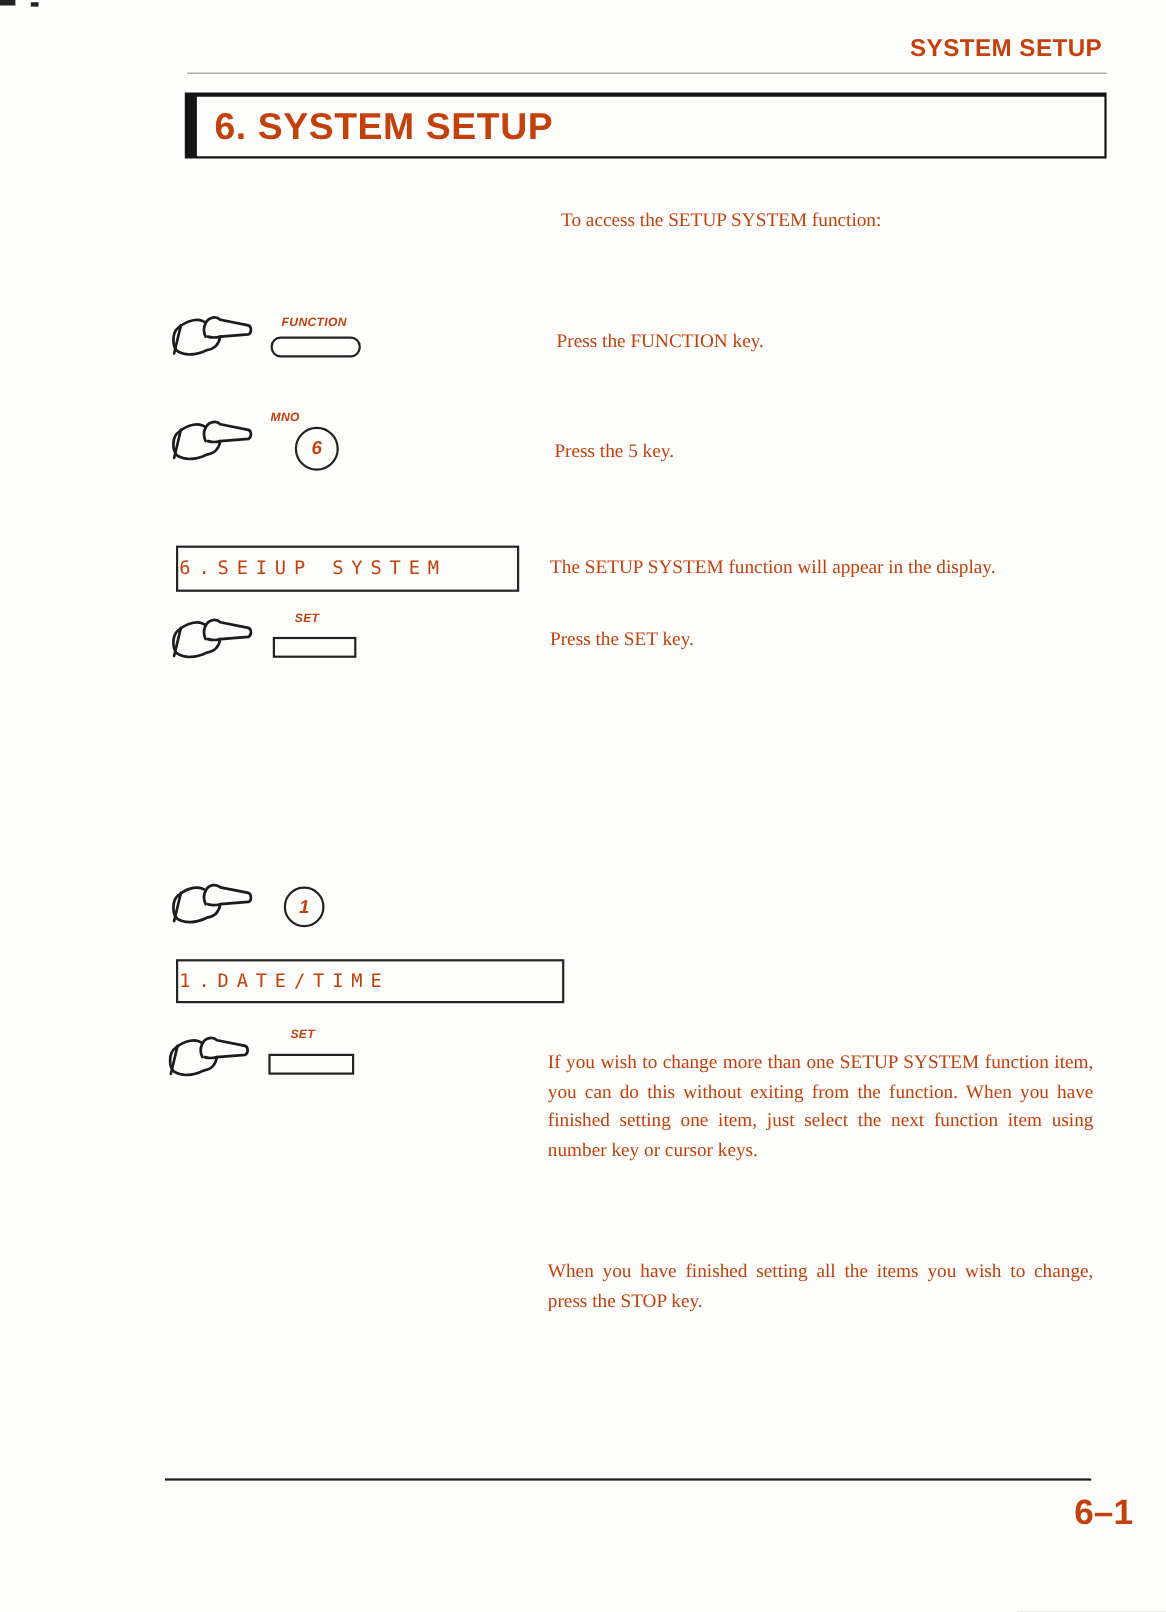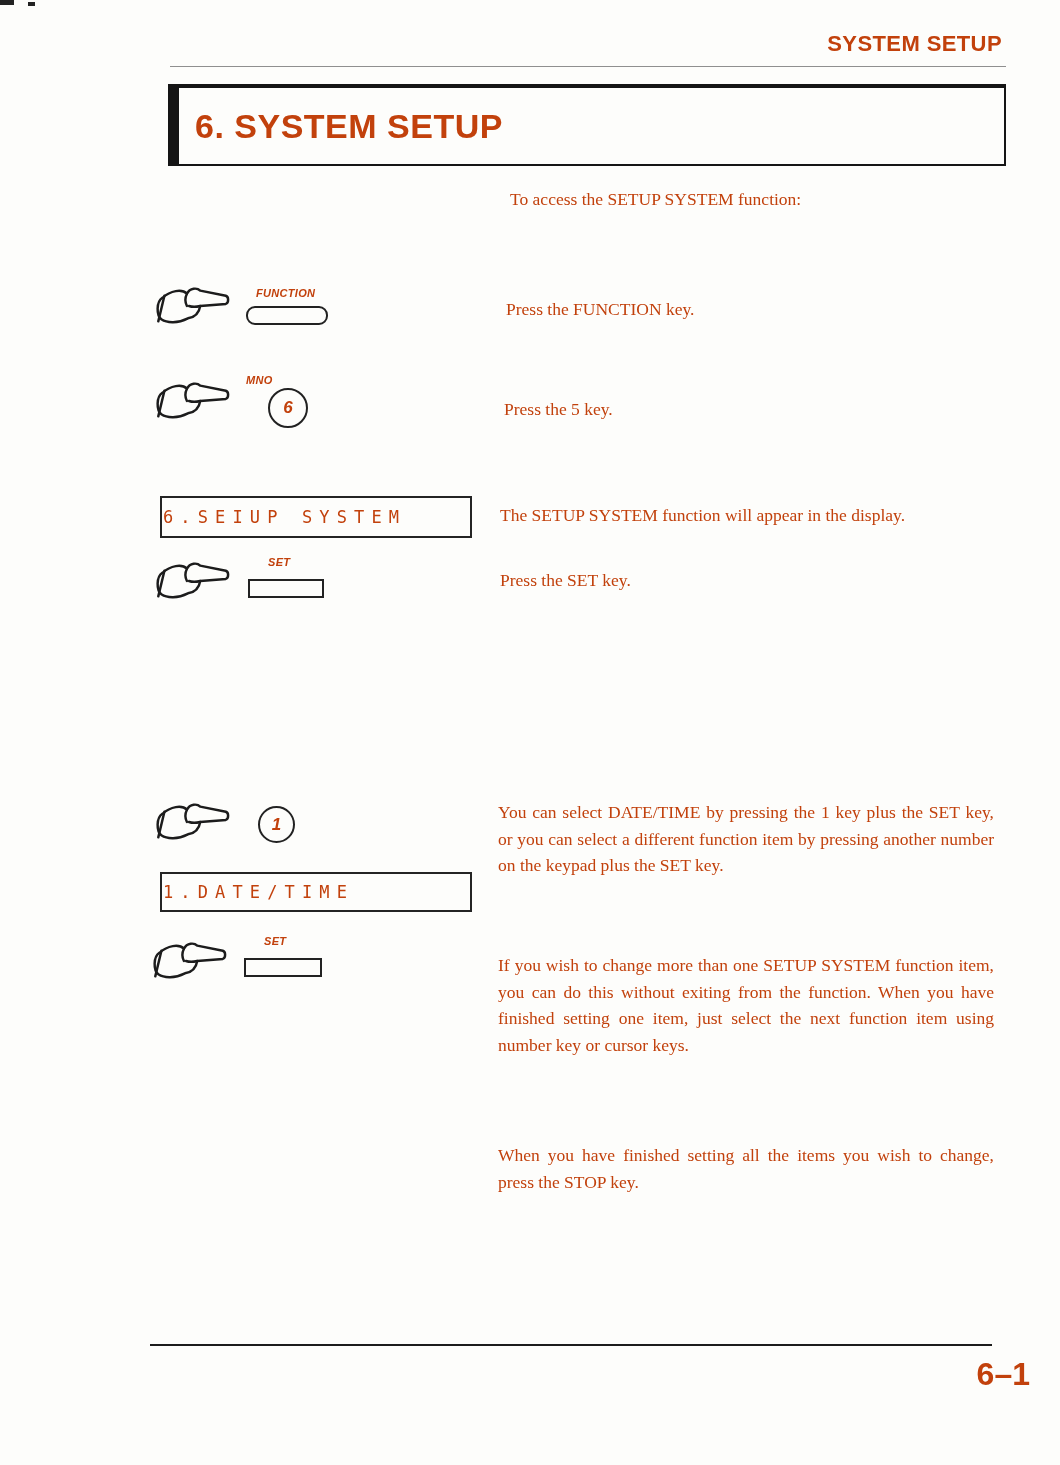--- a/index.html
+++ b/index.html
@@ -8,21 +8,21 @@
     background:#fdfdfb;color:#c2410c;
     font-family:"Liberation Serif",serif;overflow:hidden;
   }
   .rule{position:absolute;height:0;border-top:1px solid #8f8f8f;}
   .rule-dark{position:absolute;height:0;border-top:2px solid #1c1c1c;}
   .header-chapter{
     position:absolute;top:31px;left:600px;width:402px;text-align:right;
     font-family:"Liberation Sans",sans-serif;font-weight:bold;font-size:22px;letter-spacing:.4px;
   }
   .title-box{
-    position:absolute;left:168px;top:84px;width:838px;height:82px;box-sizing:border-box;
+    position:absolute;left:168px;top:84px;width:838px;height:60px;box-sizing:border-box;
     border-top:4px solid #151515;border-left:11px solid #151515;
     border-right:2px solid #151515;border-bottom:2px solid #151515;
     display:flex;align-items:center;padding-left:16px;
     font-family:"Liberation Sans",sans-serif;font-weight:bold;font-size:34px;letter-spacing:.5px;
   }
   .hand{position:absolute;width:88px;height:50px;}
   .key-label{
     position:absolute;font-family:"Liberation Sans",sans-serif;
     font-style:italic;font-weight:bold;font-size:11px;letter-spacing:.3px;
   }
@@ -102,23 +102,22 @@
   <div class="key-rect" style="left:248px;top:579px;width:72px;height:15px;"></div>
   <div class="body-text" style="left:500px;top:567px;width:480px;">Press the SET key.</div>
 
 
   <svg class="hand" style="left:146px;top:797px;" viewBox="0 0 86 44">
       <use href="#hand-glyph"></use>
     </svg>
   <div class="key-circle" style="left:258px;top:806px;width:33px;height:33px;">
     <span>1</span>
   </div>
-  <div class="body-par" style="left:498px;top:799px;width:496px;">You can select DATE/TIME by pressing the 1 key plus the SET key, or you can select a different function item by pressing another number on the keypad plus the SET key.</div>
 
-  <div class="display-box" style="left:160px;top:872px;width:312px;height:40px;">
+  <div class="display-box" style="left:160px;top:872px;width:353px;height:40px;">
     <span>1.DATE/TIME</span>
   </div>
 
   <svg class="hand" style="left:143px;top:936px;" viewBox="0 0 86 44">
       <use href="#hand-glyph"></use>
     </svg>
   <div class="key-label" style="left:264px;top:935px;">SET</div>
   <div class="key-rect" style="left:244px;top:958px;width:74px;height:15px;"></div>
   <div class="body-par" style="left:498px;top:952px;width:496px;">If you wish to change more than one SETUP SYSTEM function item, you can do this without exiting from the function. When you have finished setting one item, just select the next function item using number key or cursor keys.</div>
 

